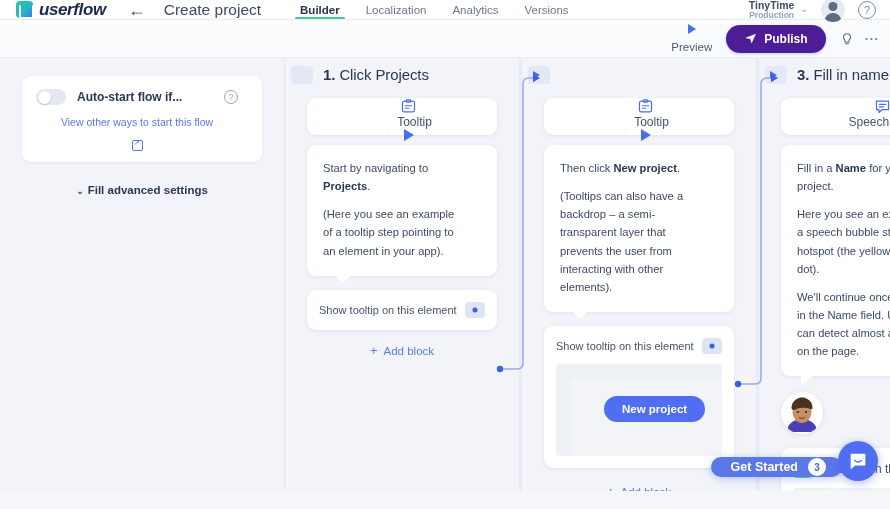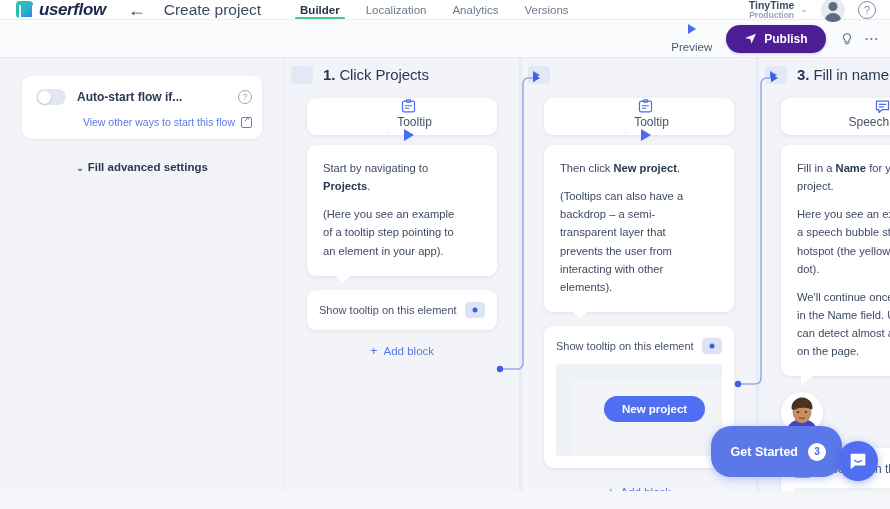--- a/index.html
+++ b/index.html
@@ -117,42 +117,42 @@
   }
 
   
   .leftpanel {
     width: 285px; background: #f2f4f9; flex: 0 0 285px;
     padding: 18px 22px 0 22px;
     border-right: 1px solid #e4e8f0;
     position: relative; z-index: 5;
   }
   .autostart-card {
-    background:#fff; border-radius: 9px; padding: 13px 10px 11px 14px;
+    background:#fff; border-radius: 9px; padding: 13px 24px 11px 14px;
     box-shadow: 0 1px 3px rgba(35,50,80,.07);
   }
   .autostart-row { display:flex; align-items:center; gap:11px; }
   .toggle {
     width: 30px; height: 16px; border-radius: 9px; background:#e3e7ef;
     position: relative; flex:0 0 30px; cursor:pointer;
   }
   .toggle::after{
     content:""; position:absolute; top:1.5px; left:1.5px;
     width:13px;height:13px;border-radius:50%;background:#fff;
     box-shadow:0 1px 2px rgba(0,0,0,.18);
   }
   .autostart-label { font-size:12px; color:#2b3852; font-weight:600; }
   .qmark {
     margin-left:auto; width:14px;height:14px;border:1.2px solid #9aa5ba;
     border-radius:50%; color:#9aa5ba;font-size:9px;
     display:flex;align-items:center;justify-content:center; cursor:pointer;
   }
   .autostart-link-row {
     margin-top: 11px; display:flex; align-items:center;
-    justify-content:flex-end; gap:6px;
+    justify-content:flex-end; gap:12px;flex-direction:column;
   }
   .autostart-link { font-size:10.5px; color:#5b78e8; cursor:pointer; }
   .ext-icon {
     width:11px;height:11px;border:1.2px solid #5b78e8;border-radius:2px;
     position:relative; cursor:pointer;
   }
   .ext-icon::after{
     content:"↗"; position:absolute; left:1px; top:-2px;
     font-size:8px; color:#5b78e8; line-height:1;
   }
@@ -306,21 +306,21 @@
 
   
   .connectors {
     position:absolute; left:0; top:0; width:100%; height:100%;
     pointer-events:none; z-index: 20;
   }
 
   
   .getstarted {
     position:absolute; right: 48px; bottom: 14px;
-    background:#5b78e8; color:#fff; border-radius:20px; height:51px;
+    background:#5b78e8; color:#fff; border-radius:20px; height:20px;
     padding:0 16px 0 20px; display:flex; align-items:center; gap:10px;
     font-size:12.5px; font-weight:700; z-index:60; cursor:pointer;
     box-shadow:0 2px 8px rgba(70,100,230,.35);
   }
   .gs-count {
     width:18px;height:18px;border-radius:50%;background:#fff;color:#4a66d8;
     font-size:10px; font-weight:700;
     display:flex;align-items:center;justify-content:center;
   }
   .intercom {

